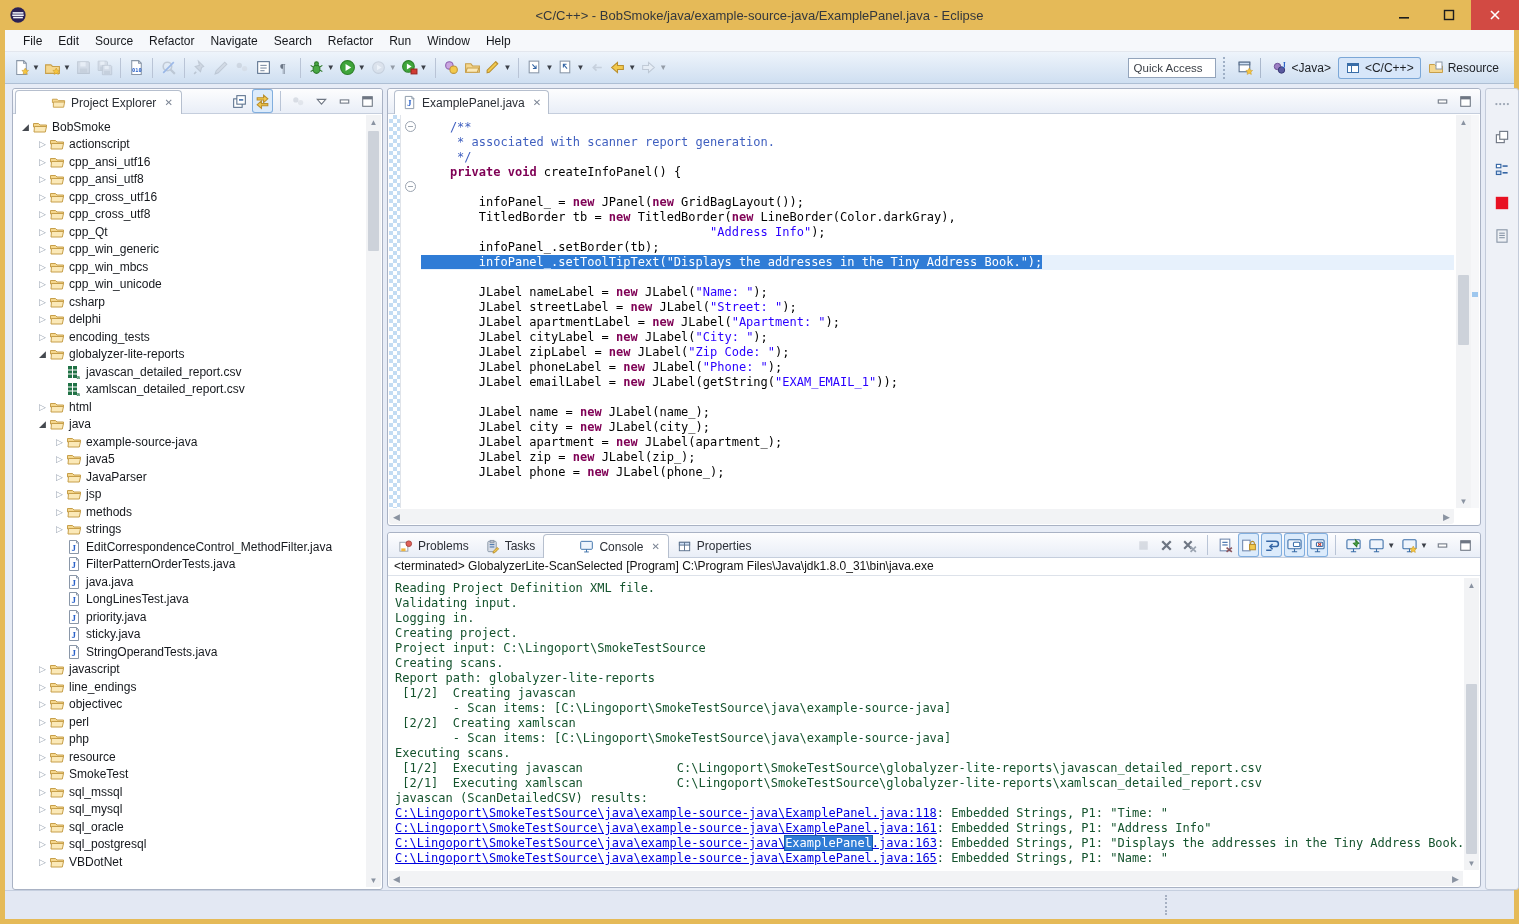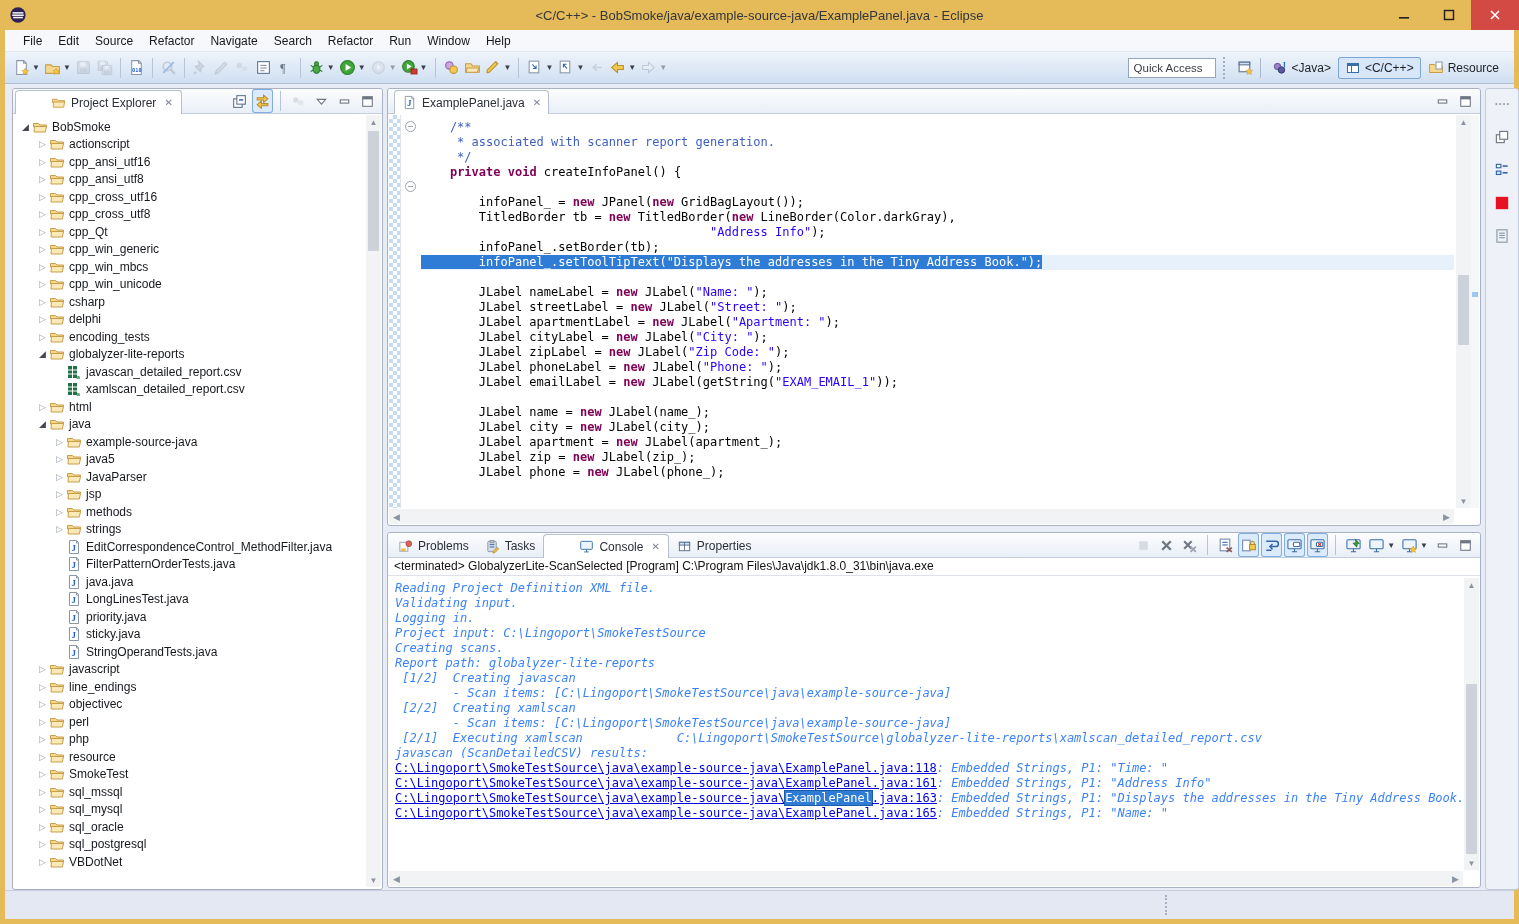--- a/index.html
+++ b/index.html
@@ -77,21 +77,21 @@
   .ed-vsb { right:9px; top:26px; bottom:17px; }
   .ovr { position:absolute; right:1px; top:26px; bottom:17px; width:8px; background:#f6f7f9; }
   .ovr .mark { position:absolute; left:1px; width:6px; height:5px; background:#9ec7ee; top:45%; }
   .hsb { position:absolute; left:1px; right:26px; bottom:1px; height:15px; background:#f2f3f5; display:flex; align-items:center; justify-content:space-between; font-size:9px; color:#8a93a1; padding:0 4px; border-radius:0 0 3px 3px; }
 
   
   .co { left:382px; top:532px; width:1094px; height:356px; }
   .constatus { height:18px; border-bottom:1px solid #dde2ea; font-size:12px; color:#111; padding:1px 6px; white-space:nowrap; overflow:hidden; }
   .conbody { position:absolute; left:1px; right:17px; top:45px; bottom:17px; overflow:hidden; font-family:"DejaVu Sans Mono",monospace; font-size:12px; line-height:15px; padding:3px 0 0 6px; }
   .con-line { height:15px; white-space:pre; }
-  .con-line .p { color:#3b82f6;font-style:italic; }
+  .con-line .p { color:#14532d; }
   .con-line .l { color:#0000e0; text-decoration:underline; }
   .con-line .h { background:#2f7cd6; color:#fff; box-shadow:0 0 0 1px #1b5cab; }
   .co-vsb { right:1px; top:45px; bottom:17px; }
   .co-hsb { left:1px; right:17px; bottom:1px; height:15px; background:#f2f3f5; display:flex; align-items:center; justify-content:space-between; font-size:9px; color:#8a93a1; padding:0 4px; border-radius:0 0 0 3px; }
   .cicons { display:flex; align-items:center; gap:2px; margin-left:auto; }
 
   
   .strip { position:absolute; left:1480px; top:88px; width:34px; height:802px; background:#eef1f7; border:1px solid #c3cbda; border-radius:3px; display:flex; flex-direction:column; align-items:center; padding-top:3px; gap:9px; }
   .strip .tbtn svg { width:18px; height:18px; }
   .statusbar { position:absolute; left:0; right:0; bottom:0; height:29px; background:#e3e8f3; border-top:1px solid #c6cfdf; }
@@ -965,27 +965,30 @@
               <rect x="3.5" y="3.5" width="9" height="2.5" fill="#6e7683"></rect>
             </svg>
           </span>
         </span>
     </div>
     <div class="constatus">&lt;terminated&gt; GlobalyzerLite-ScanSelected [Program] C:\Program Files\Java\jdk1.8.0_31\bin\java.exe</div>
     <div class="conbody">
         <div class="con-line"><span class="p">Reading Project Definition XML file.</span></div>
         <div class="con-line"><span class="p">Validating input.</span></div>
         <div class="con-line"><span class="p">Logging in.</span></div>
+        <div class="con-line"><span class="p">Creating project.</span></div>
         <div class="con-line"><span class="p">Project input: C:\Lingoport\SmokeTestSource</span></div>
         <div class="con-line"><span class="p">Creating scans.</span></div>
         <div class="con-line"><span class="p">Report path: globalyzer-lite-reports</span></div>
         <div class="con-line"><span class="p"> [1/2]  Creating javascan</span></div>
         <div class="con-line"><span class="p">        - Scan items: [C:\Lingoport\SmokeTestSource\java\example-source-java]</span></div>
         <div class="con-line"><span class="p"> [2/2]  Creating xamlscan</span></div>
         <div class="con-line"><span class="p">        - Scan items: [C:\Lingoport\SmokeTestSource\java\example-source-java]</span></div>
+        <div class="con-line"><span class="p">Executing scans.</span></div>
+        <div class="con-line"><span class="p"> [1/2]  Executing javascan             C:\Lingoport\SmokeTestSource\globalyzer-lite-reports\javascan_detailed_report.csv</span></div>
         <div class="con-line"><span class="p"> [2/1]  Executing xamlscan             C:\Lingoport\SmokeTestSource\globalyzer-lite-reports\xamlscan_detailed_report.csv</span></div>
         <div class="con-line"><span class="p">javascan (ScanDetailedCSV) results:</span></div>
         <div class="con-line"><span class="l">C:\Lingoport\SmokeTestSource\java\example-source-java\ExamplePanel.java:118</span><span class="p">: Embedded Strings, P1: "Time: "</span></div>
         <div class="con-line"><span class="l">C:\Lingoport\SmokeTestSource\java\example-source-java\ExamplePanel.java:161</span><span class="p">: Embedded Strings, P1: "Address Info"</span></div>
         <div class="con-line"><span class="l">C:\Lingoport\SmokeTestSource\java\example-source-java\</span><span class="h">ExamplePanel</span><span class="l">.java:163</span><span class="p">: Embedded Strings, P1: "Displays the addresses in the Tiny Address Book."</span></div>
         <div class="con-line"><span class="l">C:\Lingoport\SmokeTestSource\java\example-source-java\ExamplePanel.java:165</span><span class="p">: Embedded Strings, P1: "Name: "</span></div>
       </div>
     <div class="vsb co-vsb">
       <span class="sbarr">▲</span>
       <span class="thumb" style="bottom:16px;height:170px;"></span>

